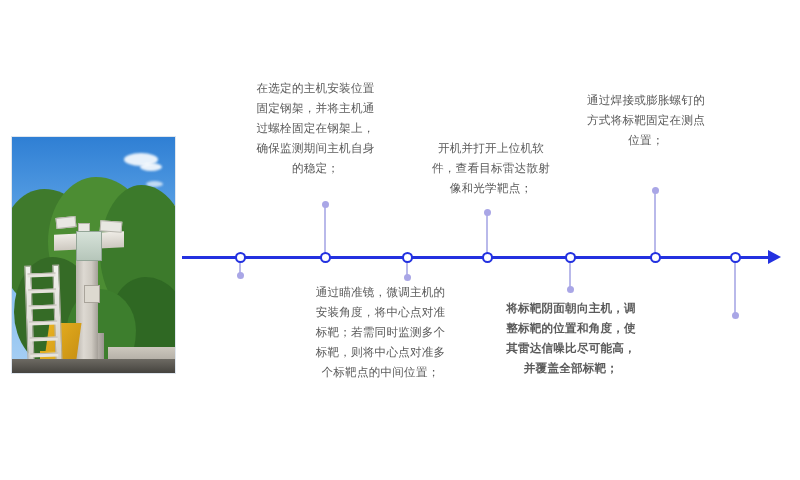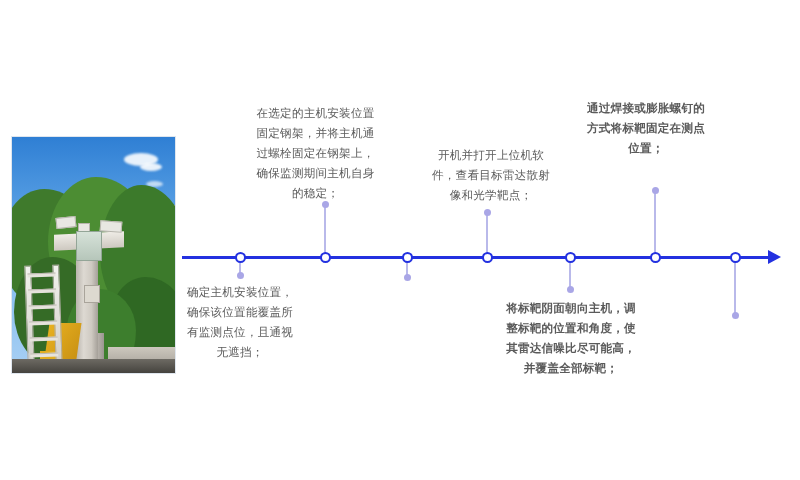--- a/index.html
+++ b/index.html
@@ -275,25 +275,25 @@
   <div class="connector down" style="left:570px;height:32px">
       <span class="cdot"></span>
     </div>
   <div class="connector up" style="left:655px;height:66px">
       <span class="cdot"></span>
     </div>
   <div class="connector down" style="left:735px;height:58px">
       <span class="cdot"></span>
     </div>
 
-  <div class="step-text" style="left:182px; top:282px; width:116px;">确定主机安装位置，确保该位置能覆盖所有监测点位，且通视无遮挡；</div>
-
-  <div class="step-text" style="left:253px; top:78px; width:125px;margin-top:25px;">在选定的主机安装位置固定钢架，并将主机通过螺栓固定在钢架上，确保监测期间主机自身的稳定；</div>
-
-
-  <div class="step-text" style="left:432px; top:138px; width:118px;margin-top:7px;">开机并打开上位机软件，查看目标雷达散射像和光学靶点；</div>
+
+  <div class="step-text" style="left:253px; top:78px; width:125px;">在选定的主机安装位置固定钢架，并将主机通过螺栓固定在钢架上，确保监测期间主机自身的稳定；</div>
+
+  <div class="step-text" style="left:313px; top:282px; width:135px;">通过瞄准镜，微调主机的安装角度，将中心点对准标靶；若需同时监测多个标靶，则将中心点对准多个标靶点的中间位置；</div>
+
+  <div class="step-text" style="left:432px; top:138px; width:118px;">开机并打开上位机软件，查看目标雷达散射像和光学靶点；</div>
 
   <div class="step-text" style="left:506px; top:298px; width:130px;font-weight:bold;">将标靶阴面朝向主机，调整标靶的位置和角度，使其雷达信噪比尽可能高，并覆盖全部标靶；</div>
 
-  <div class="step-text" style="left:585px; top:98px; width:122px;font-weight:bold;">通过焊接或膨胀螺钉的方式将标靶固定在测点位置；</div>
+  <div class="step-text" style="left:585px; top:90px; width:122px;">通过焊接或膨胀螺钉的方式将标靶固定在测点位置；</div>
 
 
 </div>
 
 </body></html>

